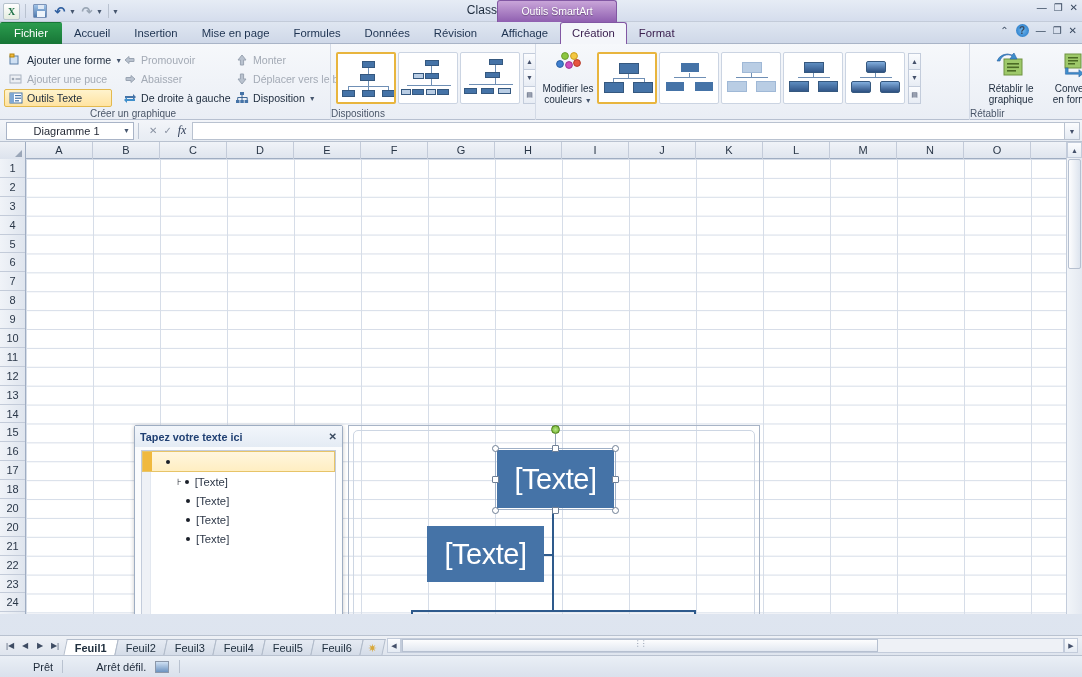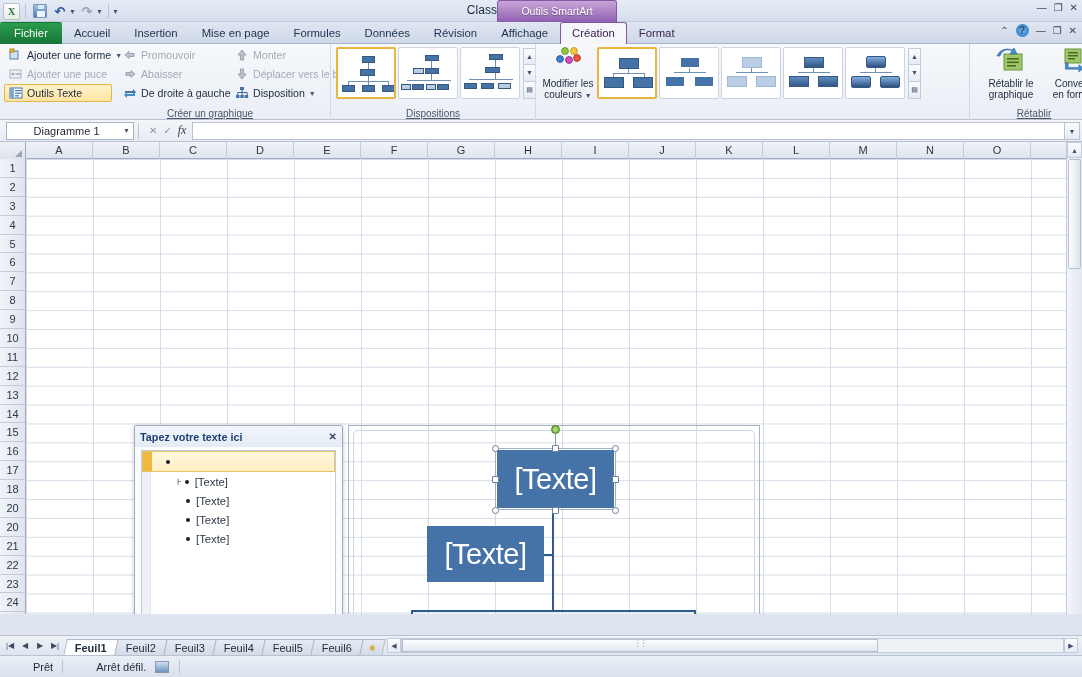--- a/index.html
+++ b/index.html
@@ -55,24 +55,24 @@
   .tab.ctxtab { color:#3c2150; }
   .tab.ctxactive { background:#f4f6fa; border-color:#8257a3; border-radius:3px 3px 0 0; }
   .tabright { position:absolute; right:5px; top:2px; display:flex; gap:7px; align-items:center; }
   .tabright span{ font-size:10px; color:#3a4a60; }
   .help-ico{ width:13px;height:13px;border-radius:50%;background:radial-gradient(#6fb7ef,#1a6fc0);
      color:#fff;font-size:9px;font-weight:bold;text-align:center;line-height:13px;}
 
   
   .ribbon { position:relative; height:76px; background:linear-gradient(#f6f8fb,#eaeef5);
      border-bottom:1px solid #b7c0d0; display:flex; }
-  .rgroup { position:relative; height:76px; padding:0 4px 0; display:flex; flex-direction:column; }
+  .rgroup { position:relative; height:76px; padding:5px 4px 0; display:flex; flex-direction:column; }
   .rgroup + .rgroup { border-left:1px solid #d3dae6; }
-  .rgroup-label { position:absolute; bottom:1px; left:0; right:0; text-align:center;
-     font-size:10px; color:#4a5668;text-decoration:underline; }
+  .rgroup-label { position:absolute; bottom:1px; left:0; right:0; text-align:left;
+     font-size:10px; color:#4a5668; }
   .rg-body { flex:1; display:flex; align-items:flex-start; }
 
   .bigbtn { width:60px; display:flex; flex-direction:column; align-items:center; justify-content:flex-start;
      padding-top:2px; font-size:10px; color:#1c2a3c; text-align:center; line-height:11px; }
   .bigbtn .ic { width:30px; height:30px; margin-bottom:2px; position:relative; }
 
   .smallcol { display:flex; flex-direction:column; gap:1px; }
   .smallbtn { display:flex; align-items:center; gap:4px; height:18px; padding:0 4px;
      font-size:10.6px; color:#1c2a3c; white-space:nowrap; border:1px solid transparent; border-radius:2px;}
   .smallbtn.dis { color:#a3aab5; }

